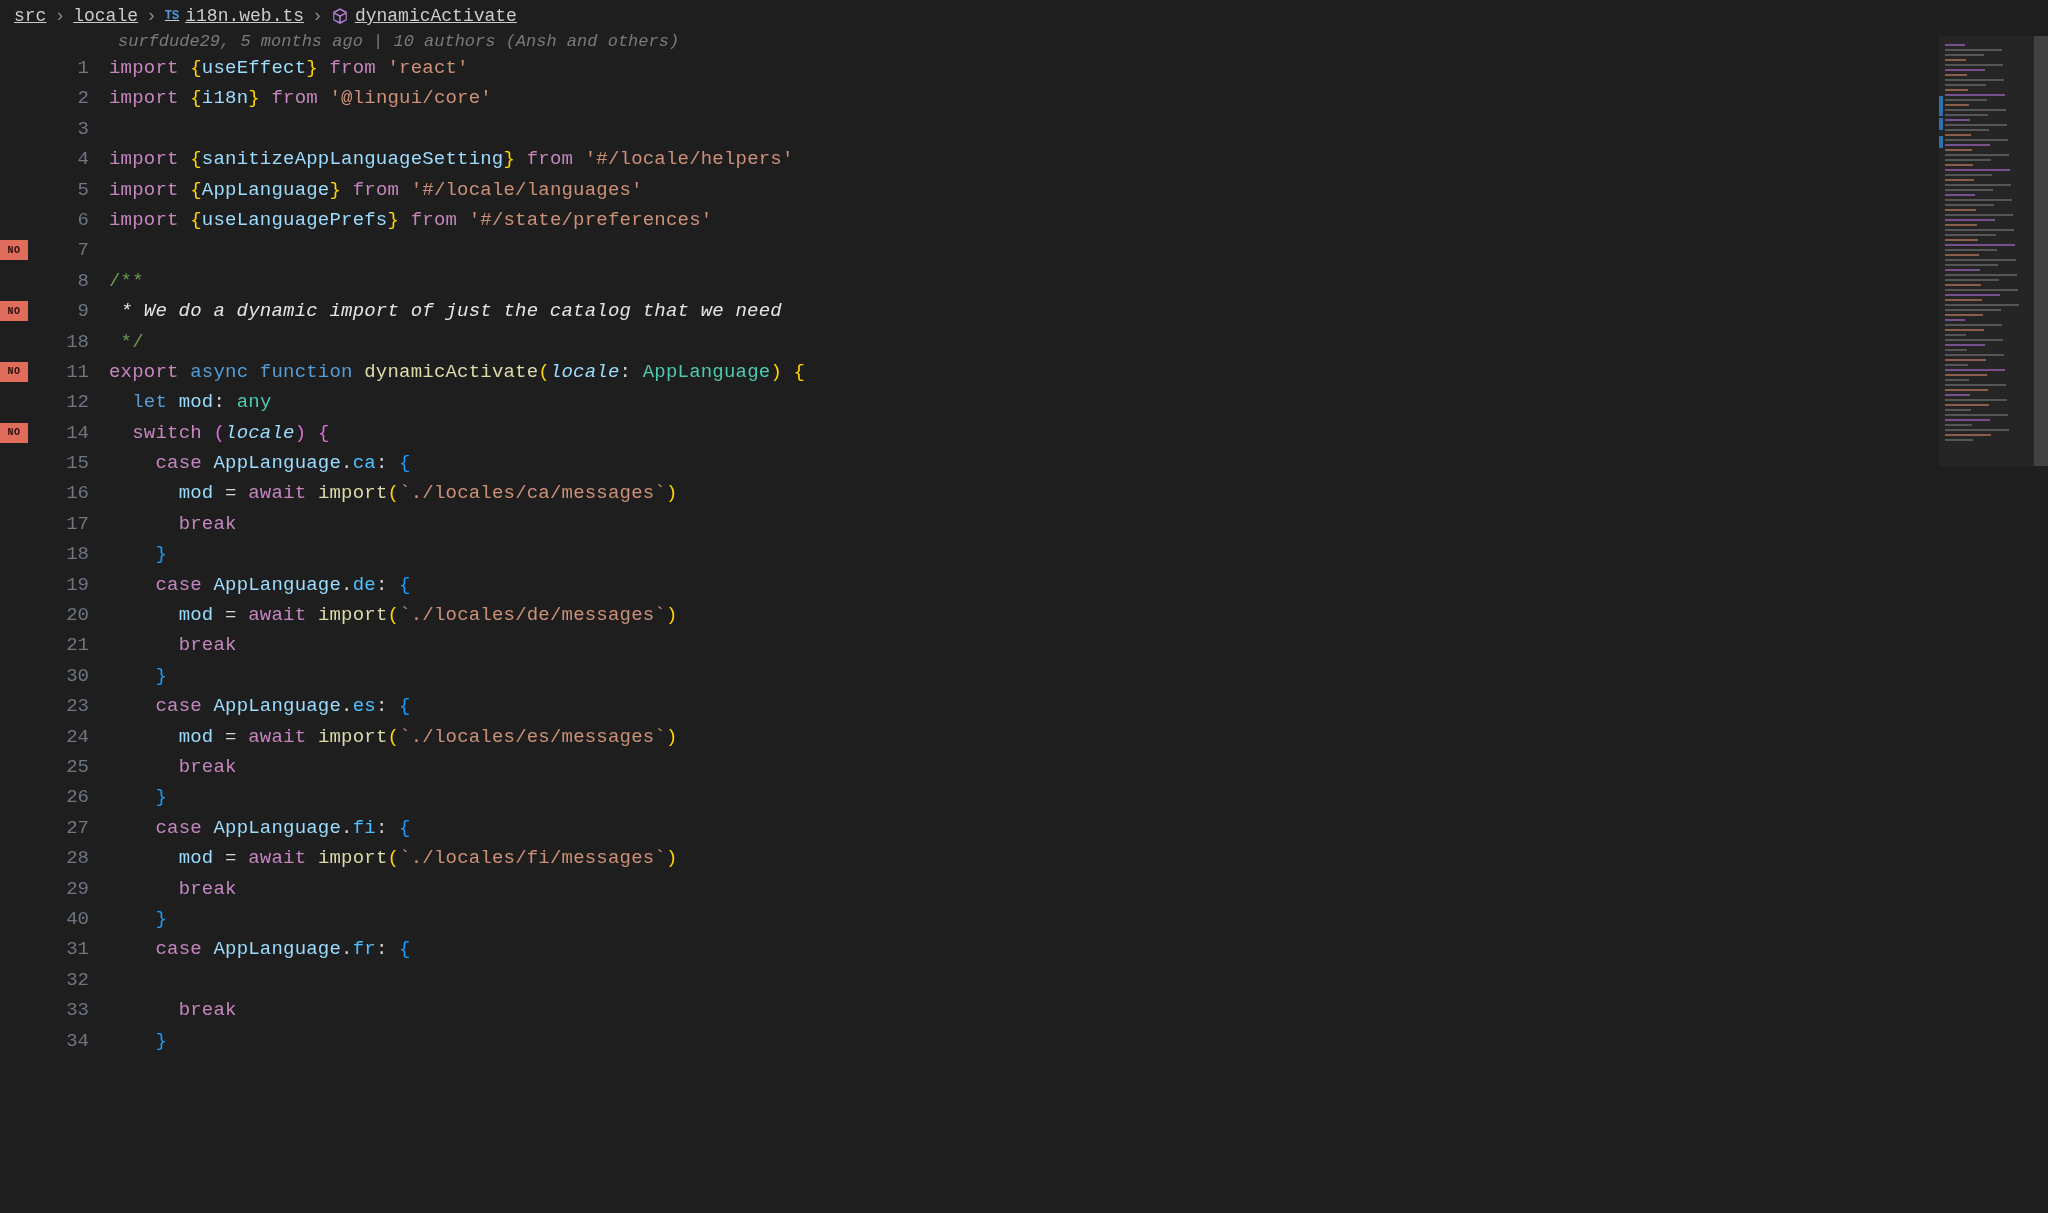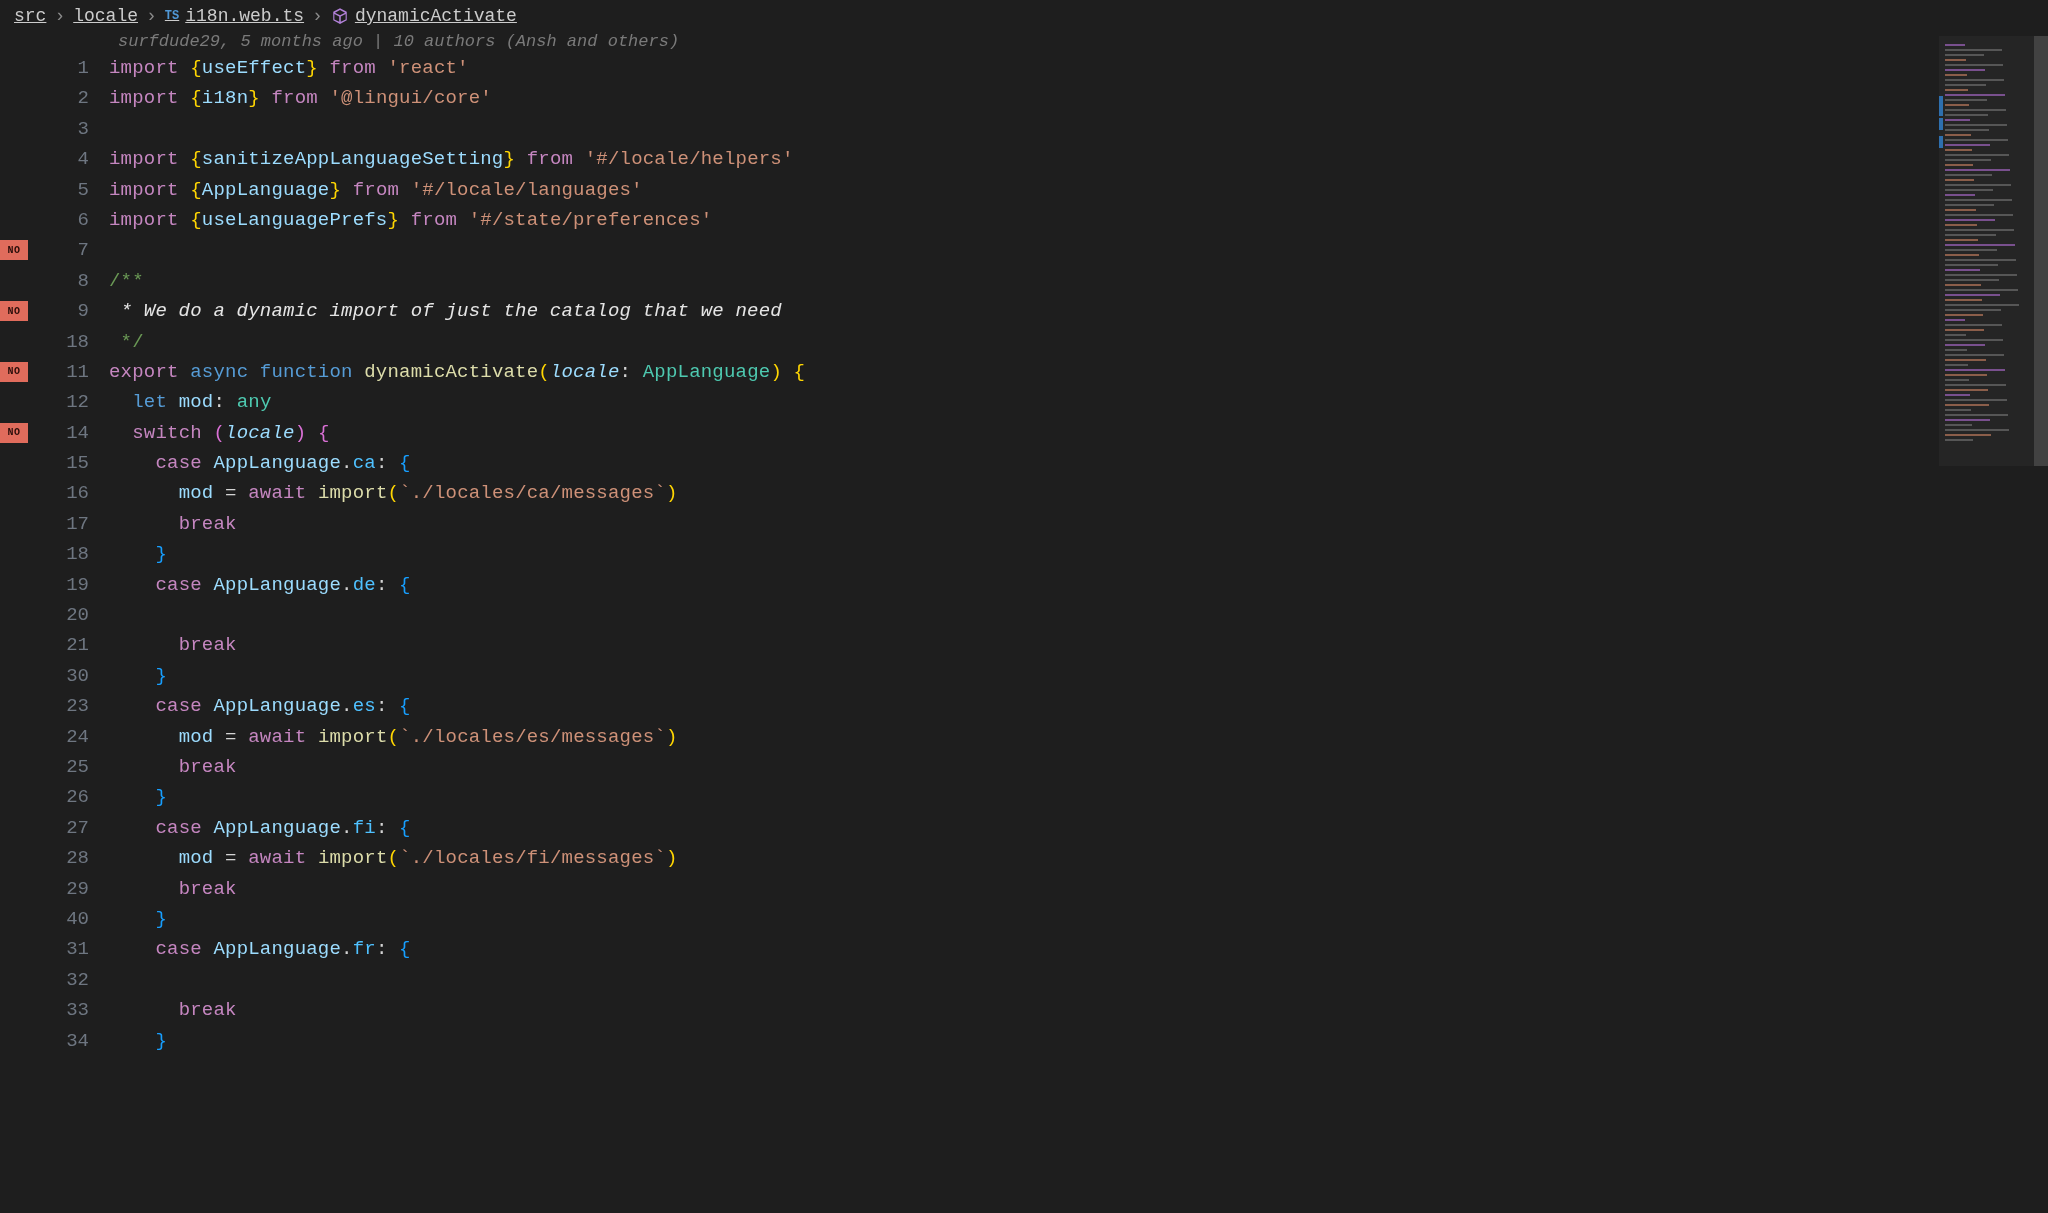--- a/index.html
+++ b/index.html
@@ -189,20 +189,21 @@
       <div class="line">
         <div class="gutter-badges"></div>
         <div class="gitbar mod"></div>
         <div class="lnum">19</div>
         <div class="code"><span style="position: relative;"></span>    <span class="kw-ctrl">case </span><span class="ident">AppLanguage</span><span class="punct">.</span><span class="prop">de</span><span class="punct">: </span><span class="brace-b">{</span></div>
       </div>
       <div class="line">
         <div class="gutter-badges"></div>
         <div class="gitbar mod"></div>
         <div class="lnum">20</div>
+        <div class="code"><span style="position: relative;"></span>      <span class="ident">mod</span> <span class="op">=</span> <span class="kw-ctrl">await </span><span class="fn-name">import</span><span class="brace">(</span><span class="str">`./locales/de/messages`</span><span class="brace">)</span></div>
       </div>
       <div class="line">
         <div class="gutter-badges"></div>
         <div class="gitbar mod"></div>
         <div class="lnum">21</div>
         <div class="code"><span style="position: relative;"></span>      <span class="kw-ctrl">break</span></div>
       </div>
       <div class="line">
         <div class="gutter-badges"></div>
         <div class="gitbar mod"></div>

